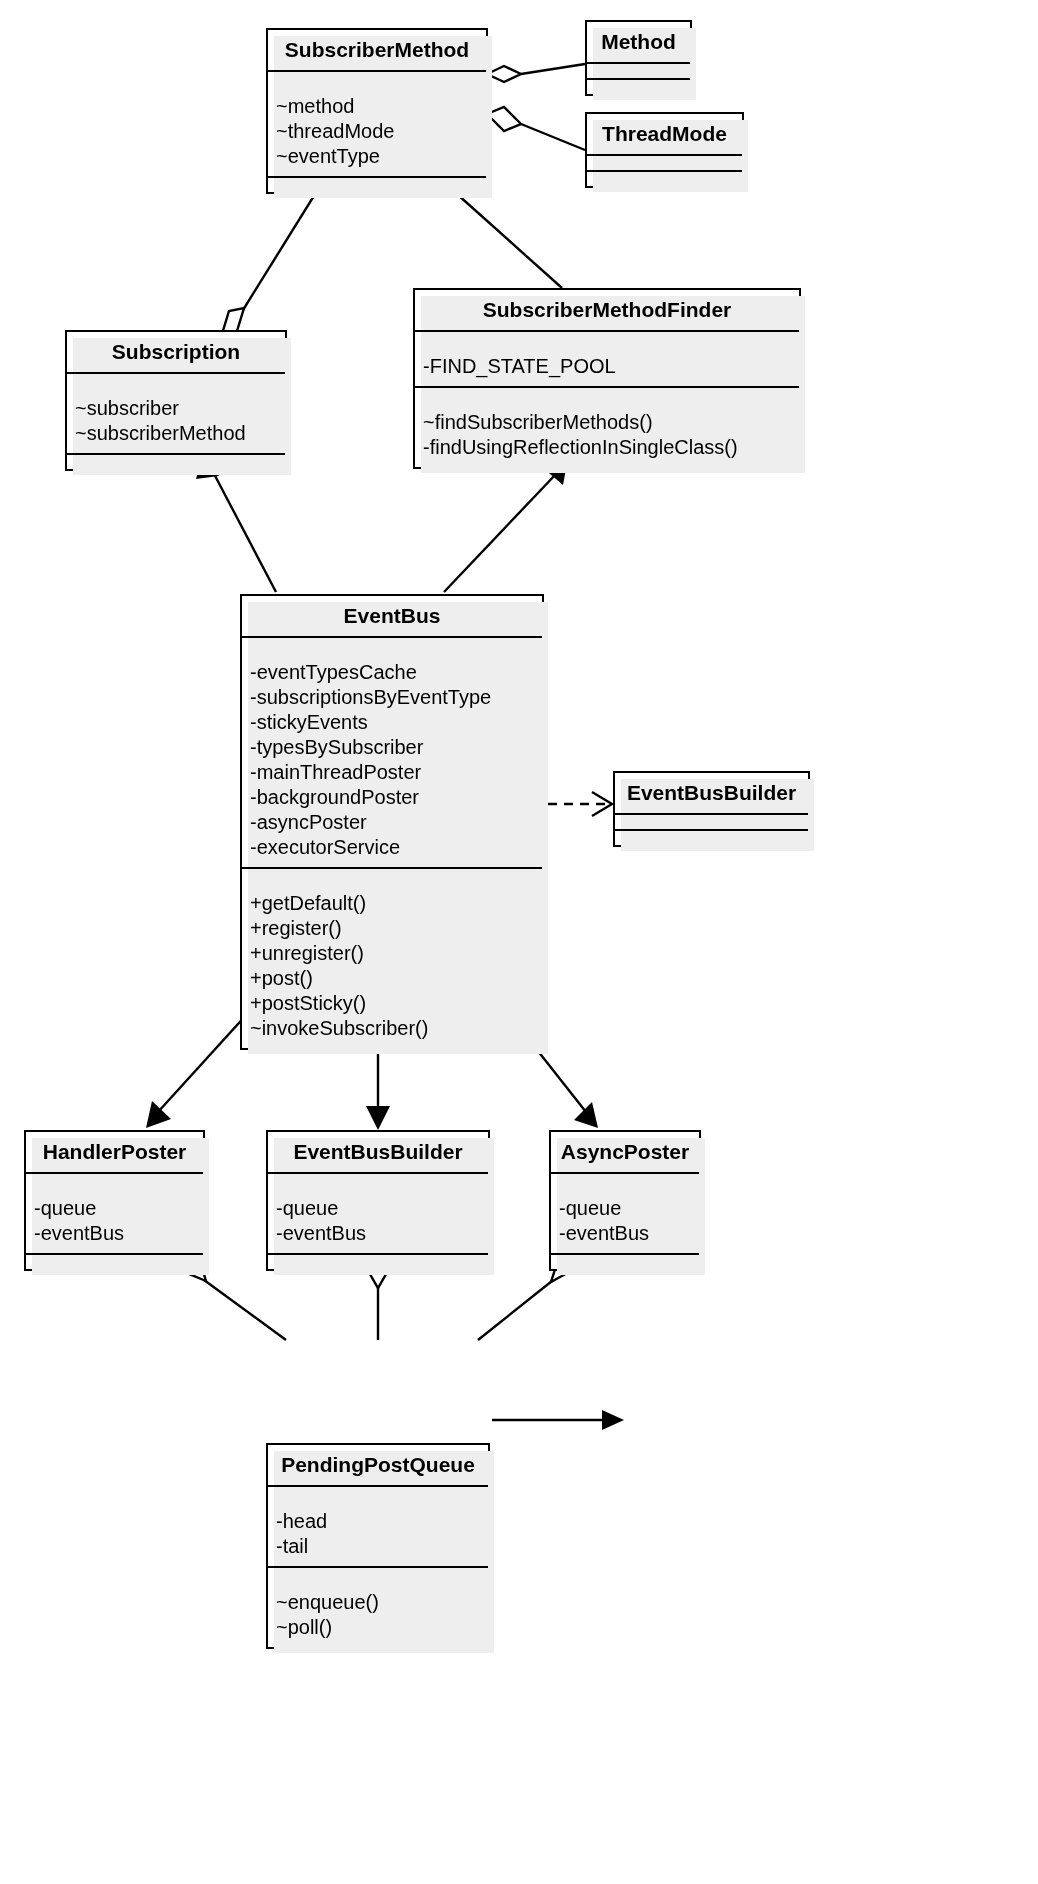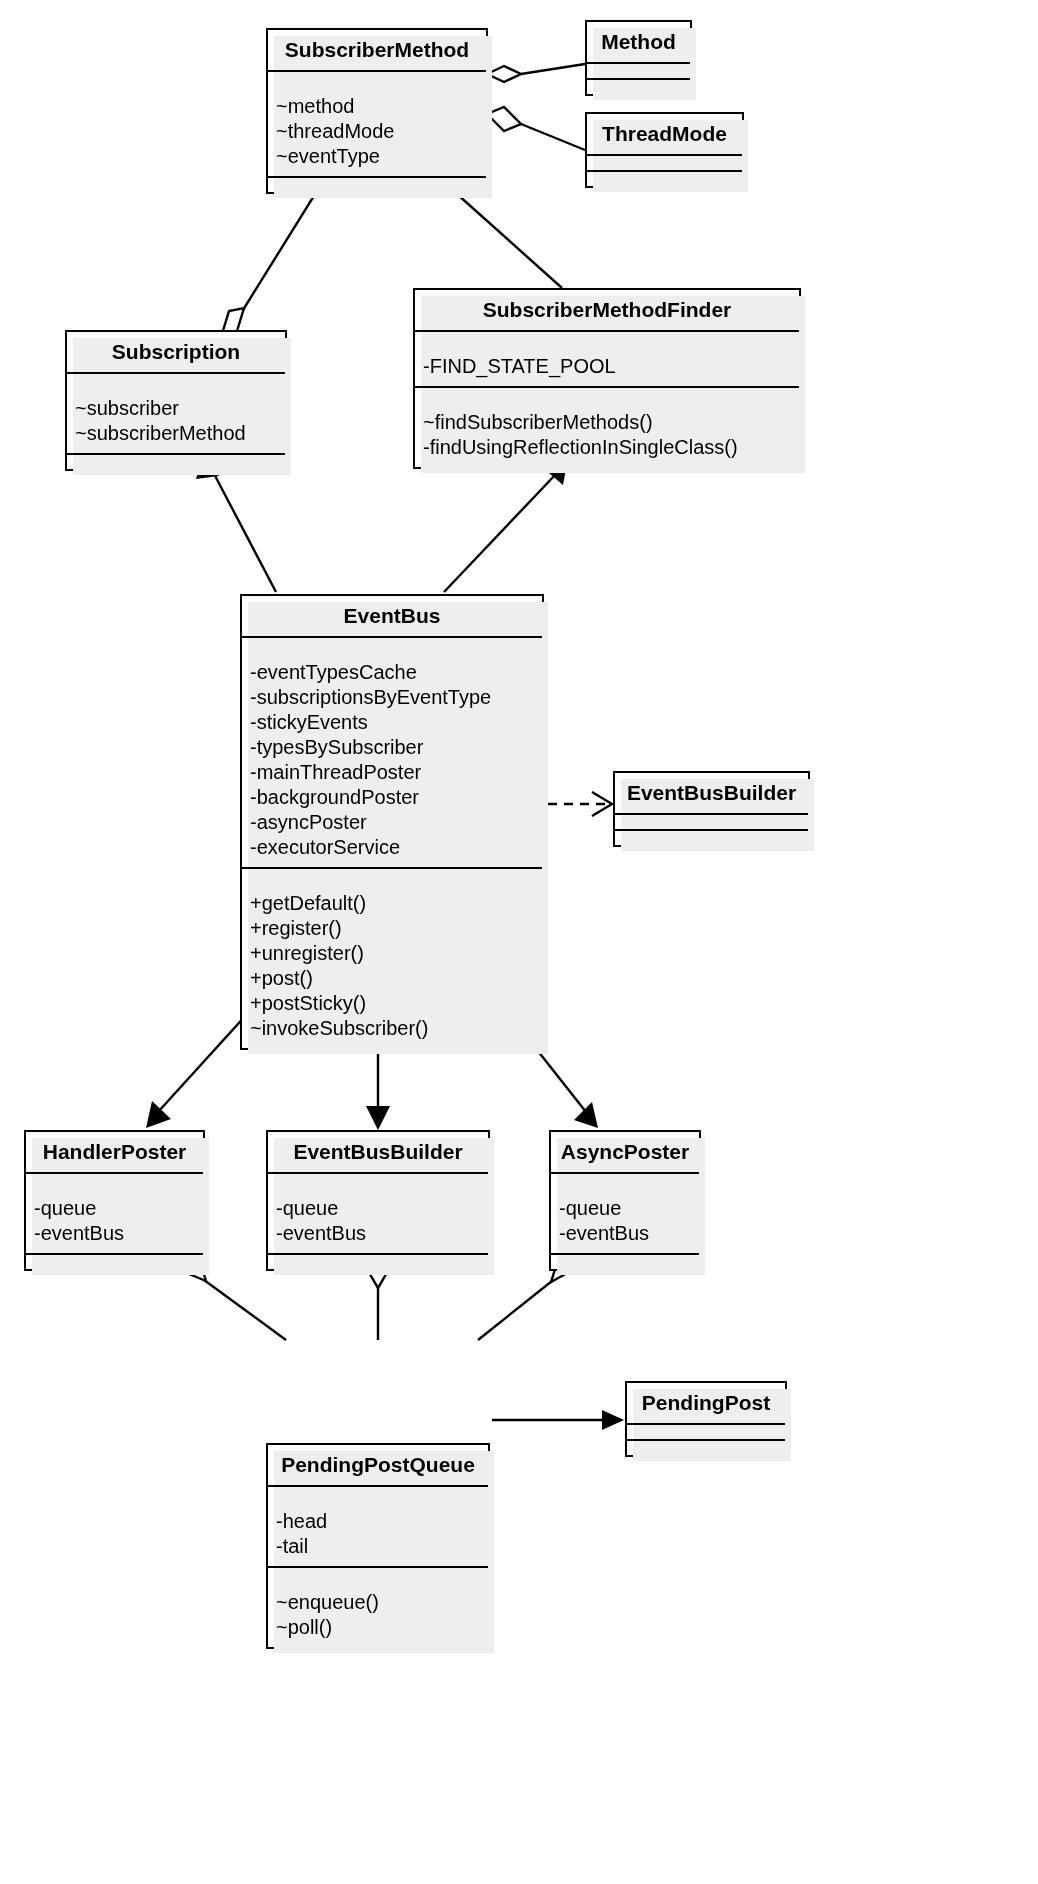--- a/index.html
+++ b/index.html
@@ -270,21 +270,14 @@
       <span class="row">-head</span>
       <span class="row">-tail</span>
     </div>
     <div class="cls-sep"></div>
     <div class="cls-compartment">
       <span class="row">~enqueue()</span>
       <span class="row">~poll()</span>
     </div>
   </div>
 
-  <div class="uml-class" style="left:625px; top:1381px; width:162px;">
-    <div class="cls-title">PendingPost</div>
-    <div class="cls-sep"></div>
-    <div class="cls-compartment empty"></div>
-    <div class="cls-sep"></div>
-    <div class="cls-compartment empty"></div>
-  </div>
 
 </div>
 
 </body></html>

